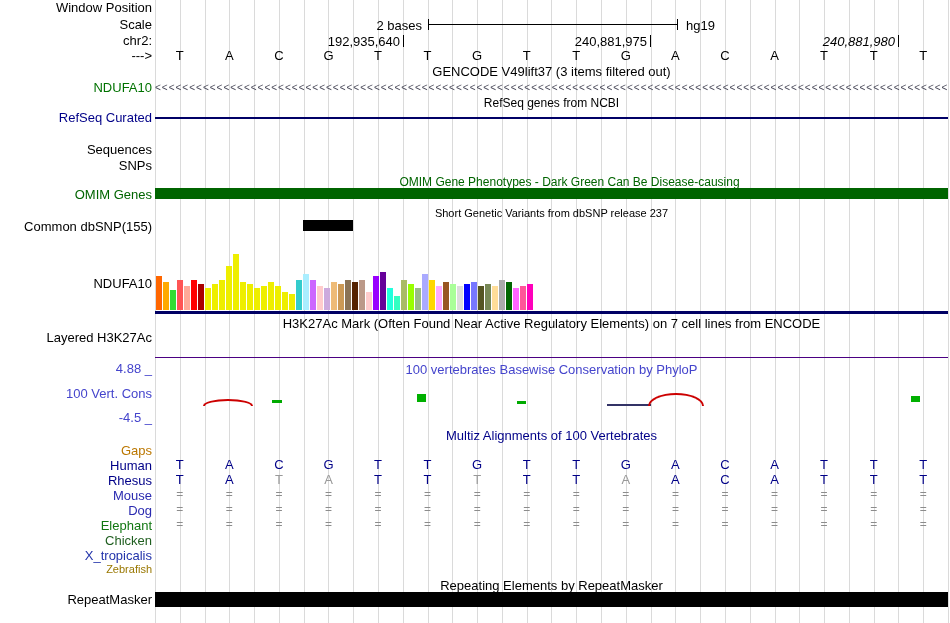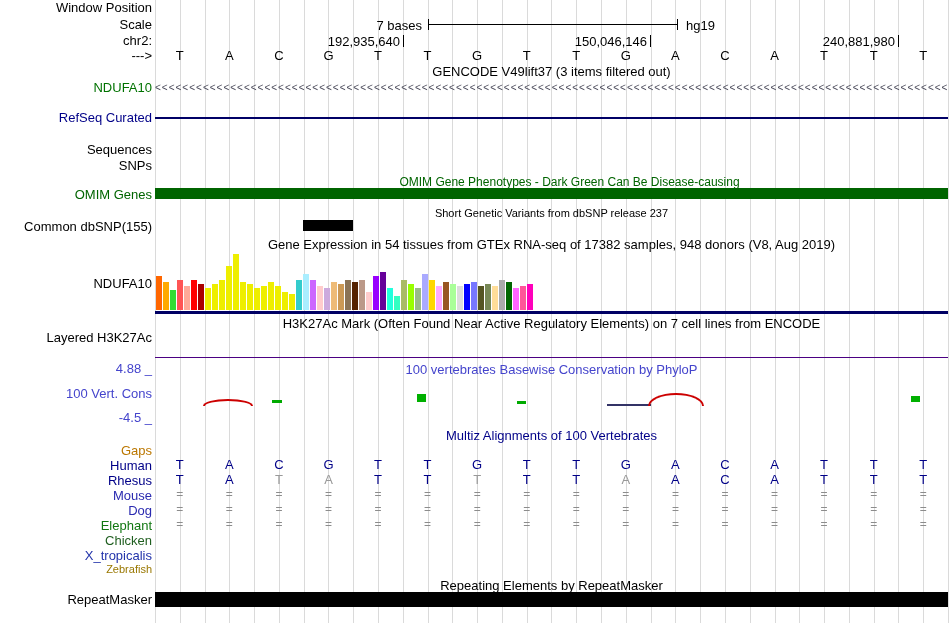--- a/index.html
+++ b/index.html
@@ -24,30 +24,30 @@
 <body>
 
 <div id="screen">
   <div id="grid"></div>
 
   <div class="lbl" style="top:1px">Window Position</div>
   <div class="lbl" style="top:18px">Scale</div>
   <div class="lbl" style="top:34px">chr2:</div>
   <div class="lbl" style="top:49px">---&gt;</div>
 
-  <div class="abs" style="left:350px;top:18px;width:72px;text-align:right;font-size:13px">7 bases</div>
+  <div class="abs" style="left:350px;top:18px;width:72px;text-align:right;font-size:13px">2 bases</div>
   <div class="abs" style="left:428px;top:19px;width:1px;height:11px;background:#000"></div>
   <div class="abs" style="left:428px;top:24px;width:250px;height:1px;background:#000"></div>
   <div class="abs" style="left:677px;top:19px;width:1px;height:11px;background:#000"></div>
   <div class="abs" style="left:686px;top:18px;font-size:13px">hg19</div>
 
   <div class="ctr" style="top:65px">GENCODE V49lift37 (3 items filtered out)</div>
+  <div class="ctr md" style="top:97px">RefSeq genes from NCBI</div>
   <div class="ctr md" style="top: 176px; color: rgb(0, 100, 0); margin-left: 18px;">OMIM Gene Phenotypes - Dark Green Can Be Disease-causing</div>
   <div class="ctr sm" style="top:207px">Short Genetic Variants from dbSNP release 237</div>
-  <div class="ctr" style="top:238px">Gene Expression in 54 tissues from GTEx RNA-seq of 17382 samples, 948 donors (V8, Aug 2019)</div>
   <div class="ctr" style="top:317px">H3K27Ac Mark (Often Found Near Active Regulatory Elements) on 7 cell lines from ENCODE</div>
   <div class="ctr" style="top: 363px; color: rgb(68, 68, 204);">100 vertebrates Basewise Conservation by PhyloP</div>
   <div class="ctr" style="top: 429px; color: rgb(0, 0, 136);">Multiz Alignments of 100 Vertebrates</div>
   <div class="ctr" style="top:579px">Repeating Elements by RepeatMasker</div>
 
   <div class="lbl" style="top: 81px; color: rgb(0, 114, 0);">NDUFA10</div>
   <div class="lbl" style="top: 111px; color: rgb(0, 0, 136);">RefSeq Curated</div>
   <div class="lbl" style="top:143px">Sequences</div>
   <div class="lbl" style="top:159px">SNPs</div>
   <div class="lbl" style="top: 188px; color: rgb(0, 100, 0);">OMIM Genes</div>
@@ -60,23 +60,23 @@
   <div class="lbl" style="top:593px">RepeatMasker</div>
 
   <div class="abs" style="left: 155px; top: 117px; width: 793px; height: 2px; background: rgb(0, 0, 102);"></div>
   <div class="abs" style="left: 155px; top: 188px; width: 793px; height: 11px; background: rgb(0, 100, 0);"></div>
   <div class="abs" style="left: 303px; top: 220px; width: 50px; height: 11px; background: rgb(0, 0, 0);"></div>
   <div class="abs" style="left: 155px; top: 311px; width: 793px; height: 3px; background: rgb(0, 0, 100);"></div>
   <div class="abs" style="left: 155px; top: 357px; width: 793px; height: 1px; background: rgb(75, 0, 130);"></div>
   <div class="abs" style="left: 155px; top: 592px; width: 793px; height: 15px; background: rgb(0, 0, 0);"></div>
 <div class="abs" style="left: 323px; top: 34px; width: 77px; text-align: right; font-size: 13px;">192,935,640</div>
     <div class="abs" style="left: 403px; top: 35px; width: 1px; height: 12px; background: rgb(0, 0, 0);"></div>
-    <div class="abs" style="left: 570px; top: 34px; width: 77px; text-align: right; font-size: 13px;">150,046,146</div>
+    <div class="abs" style="left: 570px; top: 34px; width: 77px; text-align: right; font-size: 13px;">240,881,975</div>
     <div class="abs" style="left: 650px; top: 35px; width: 1px; height: 12px; background: rgb(0, 0, 0);"></div>
-    <div class="abs" style="left: 818px; top: 34px; width: 77px; text-align: right; font-size: 13px;">240,881,980</div>
+    <div class="abs" style="left: 818px; top: 34px; width: 77px; text-align: right; font-size: 13px; font-style: italic;">240,881,980</div>
     <div class="abs" style="left: 898px; top: 35px; width: 1px; height: 12px; background: rgb(0, 0, 0);"></div>
     <div class="abs" style="left: 155px; top: 48px; width: 49.5625px; text-align: center; font-size: 13px;">T</div>
     <div class="abs" style="left: 204.562px; top: 48px; width: 49.5625px; text-align: center; font-size: 13px;">A</div>
     <div class="abs" style="left: 254.125px; top: 48px; width: 49.5625px; text-align: center; font-size: 13px;">C</div>
     <div class="abs" style="left: 303.688px; top: 48px; width: 49.5625px; text-align: center; font-size: 13px;">G</div>
     <div class="abs" style="left: 353.25px; top: 48px; width: 49.5625px; text-align: center; font-size: 13px;">T</div>
     <div class="abs" style="left: 402.812px; top: 48px; width: 49.5625px; text-align: center; font-size: 13px;">T</div>
     <div class="abs" style="left: 452.375px; top: 48px; width: 49.5625px; text-align: center; font-size: 13px;">G</div>
     <div class="abs" style="left: 501.938px; top: 48px; width: 49.5625px; text-align: center; font-size: 13px;">T</div>
     <div class="abs" style="left: 551.5px; top: 48px; width: 49.5625px; text-align: center; font-size: 13px;">T</div>

